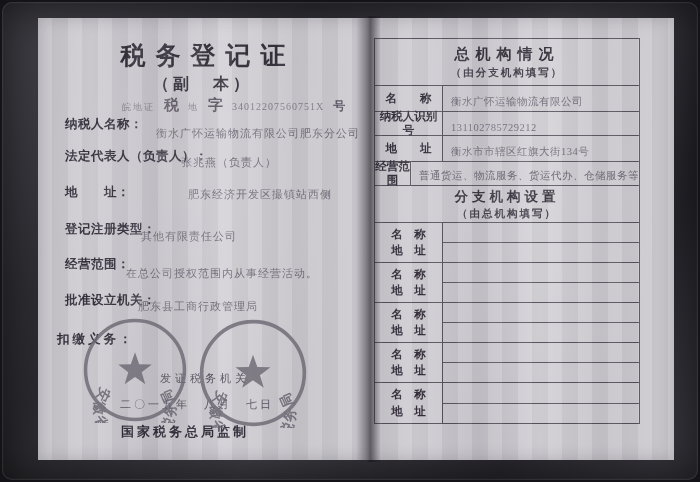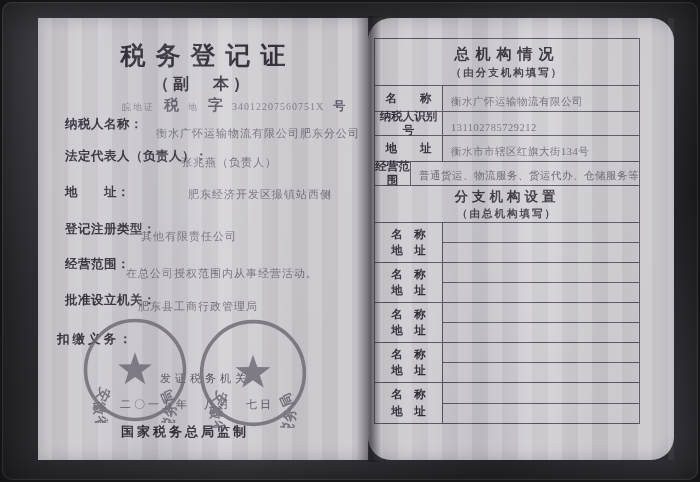--- a/index.html
+++ b/index.html
@@ -21,21 +21,21 @@
     background: linear-gradient(90deg,#c6c4c9 0%,#d0ced3 16%,#c2c0c6 36%,#d3d1d6 56%,#c7c5ca 76%,#cfcdd2 100%);
     box-shadow: inset 0 0 16px rgba(30,28,36,.22);
     color:#39343f;
   }
   .page::after { content:""; position:absolute; inset:0; pointer-events:none;
     background:
       repeating-linear-gradient(90deg, rgba(255,255,255,.05) 0 14px, rgba(0,0,0,.035) 14px 30px),
       radial-gradient(ellipse at 50% 35%, rgba(255,255,255,.10), rgba(0,0,0,0) 70%);
   }
   .left-page  { left:38px;  width:330px; }
-  .right-page { left:368px; width:306px;border-radius:23px; }
+  .right-page { left:368px; width:306px; }
 
   .spine { position:absolute; left:356px; top:16px; width:26px; height:446px; z-index:6; pointer-events:none;
     background: linear-gradient(90deg, rgba(0,0,0,0) 0%, rgba(40,38,44,.40) 42%, rgba(18,16,22,.55) 55%, rgba(0,0,0,0) 100%); }
 
   
   .lp-title { position:absolute; top:21px; left:0; right:0; text-align:center;
     font-size:25px; font-weight:bold; letter-spacing:10px; padding-left:10px; color:#2e2a35; }
   .lp-subtitle { position:absolute; top:56px; left:0; right:0; text-align:center;
     font-size:16px; font-weight:bold; letter-spacing:4px; color:#332f3a; }
 

